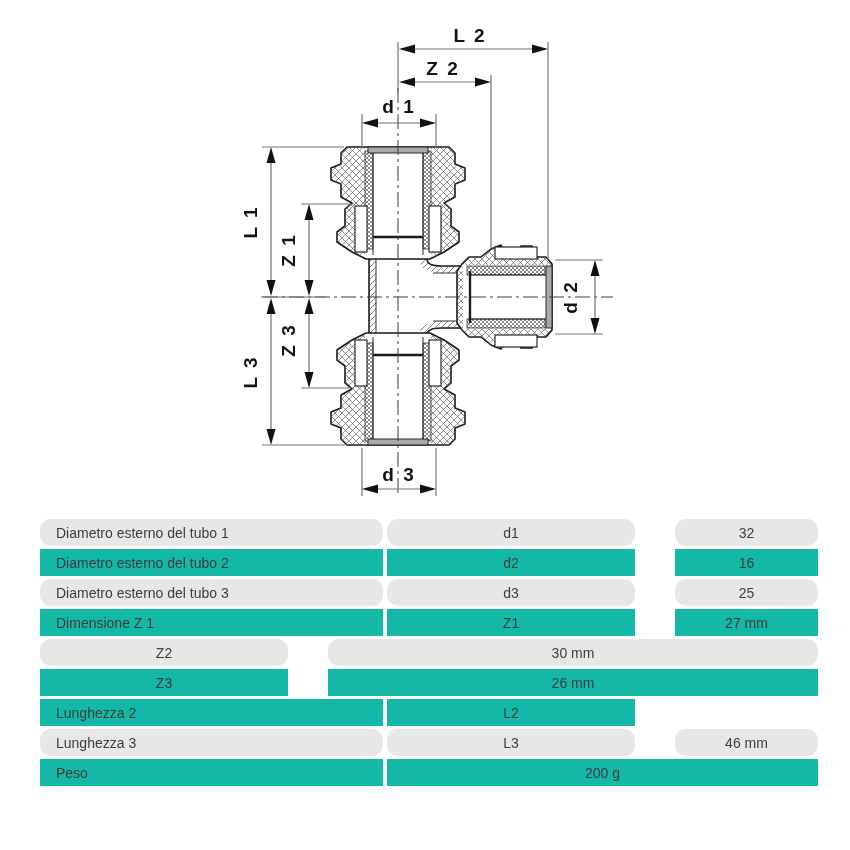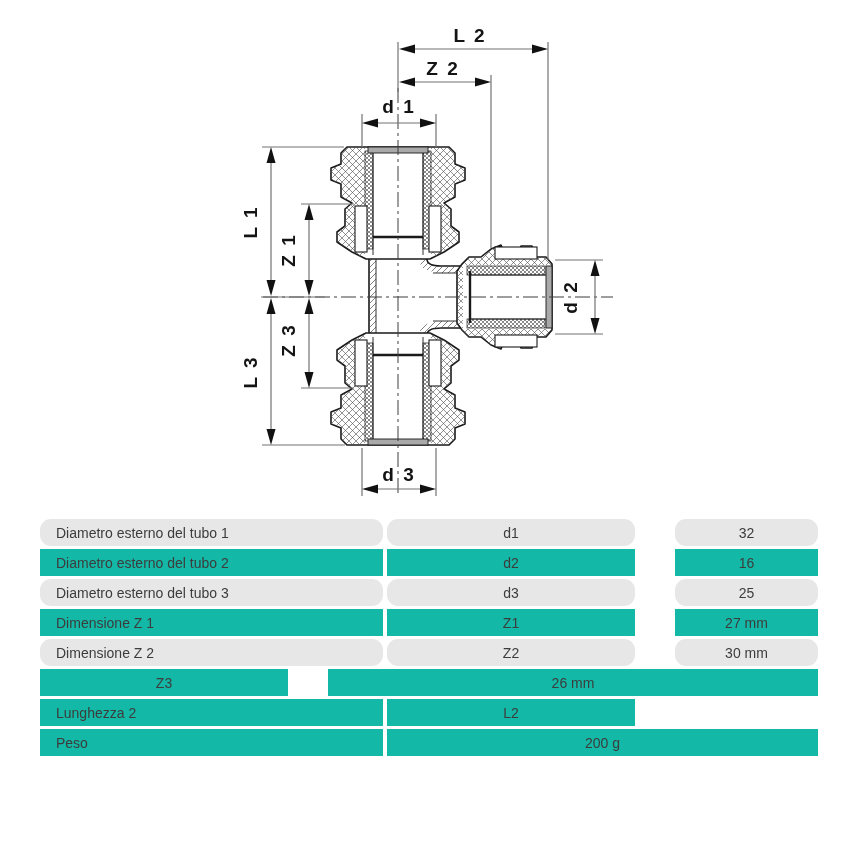--- a/index.html
+++ b/index.html
@@ -175,29 +175,33 @@
     <div class="cell c1">Diametro esterno del tubo 3</div>
     <div class="cell c2">d3</div>
     <div class="cell c3">25</div>
   </div>
   <div class="row light">
     <div class="cell c1">Dimensione Z 1</div>
     <div class="cell c2">Z1</div>
     <div class="cell c3">27 mm</div>
   </div>
   <div class="row dark">
-    <div class="cell c1">Dimensione Z 2</div>
     <div class="cell c2">Z2</div>
     <div class="cell c3">30 mm</div>
   </div>
   <div class="row light">
     <div class="cell c2">Z3</div>
     <div class="cell c3">26 mm</div>
   </div>
   <div class="row light">
     <div class="cell c1">Lunghezza 2</div>
     <div class="cell c2">L2</div>
   </div>
+  <div class="row dark">
+    <div class="cell c1">Lunghezza 3</div>
+    <div class="cell c2">L3</div>
+    <div class="cell c3">46 mm</div>
+  </div>
   <div class="row light">
     <div class="cell c1">Peso</div>
     <div class="cell cmerged">200 g</div>
   </div>
 </div>
 
 </body></html>

